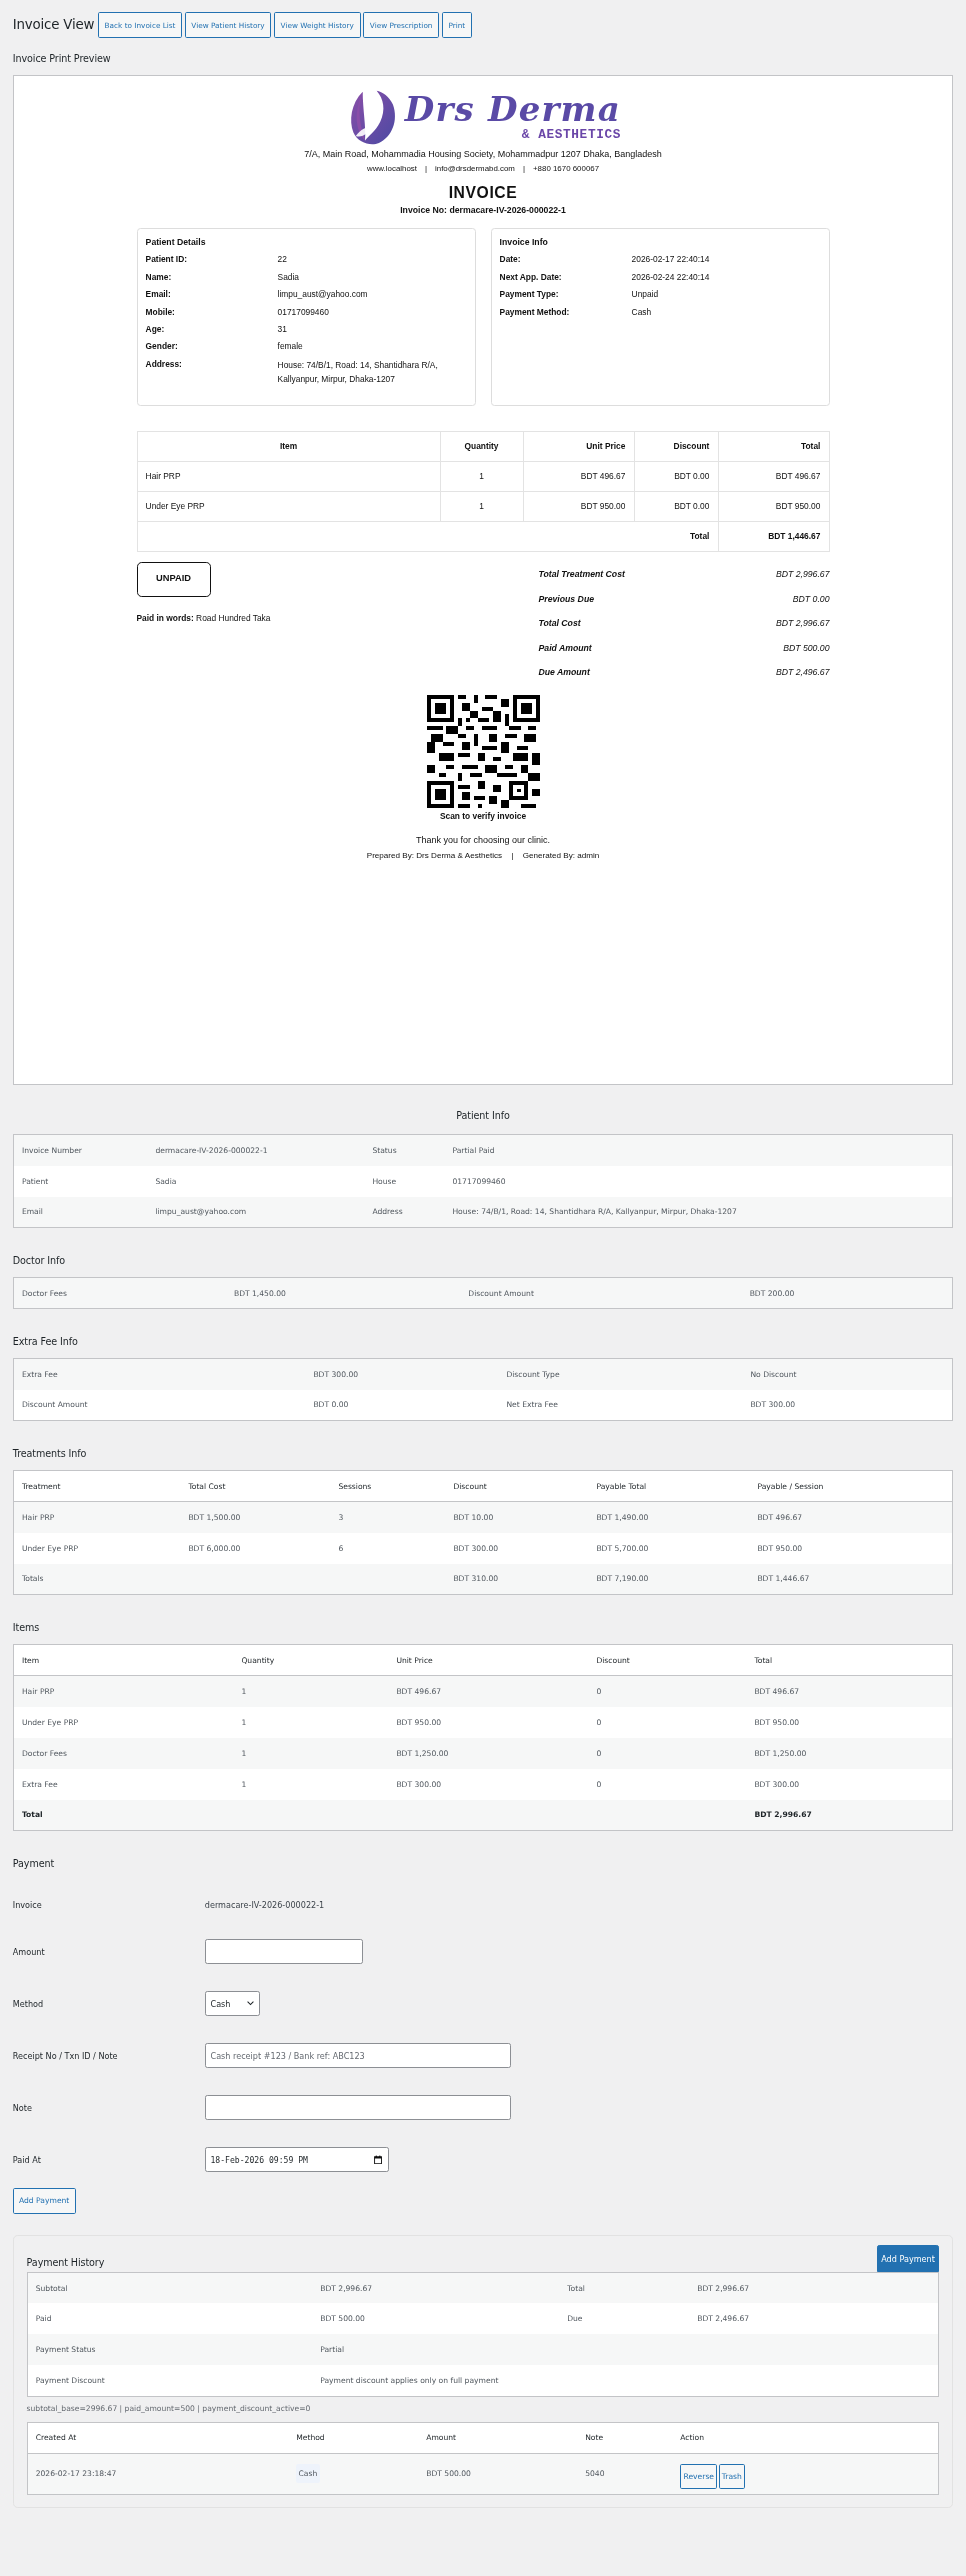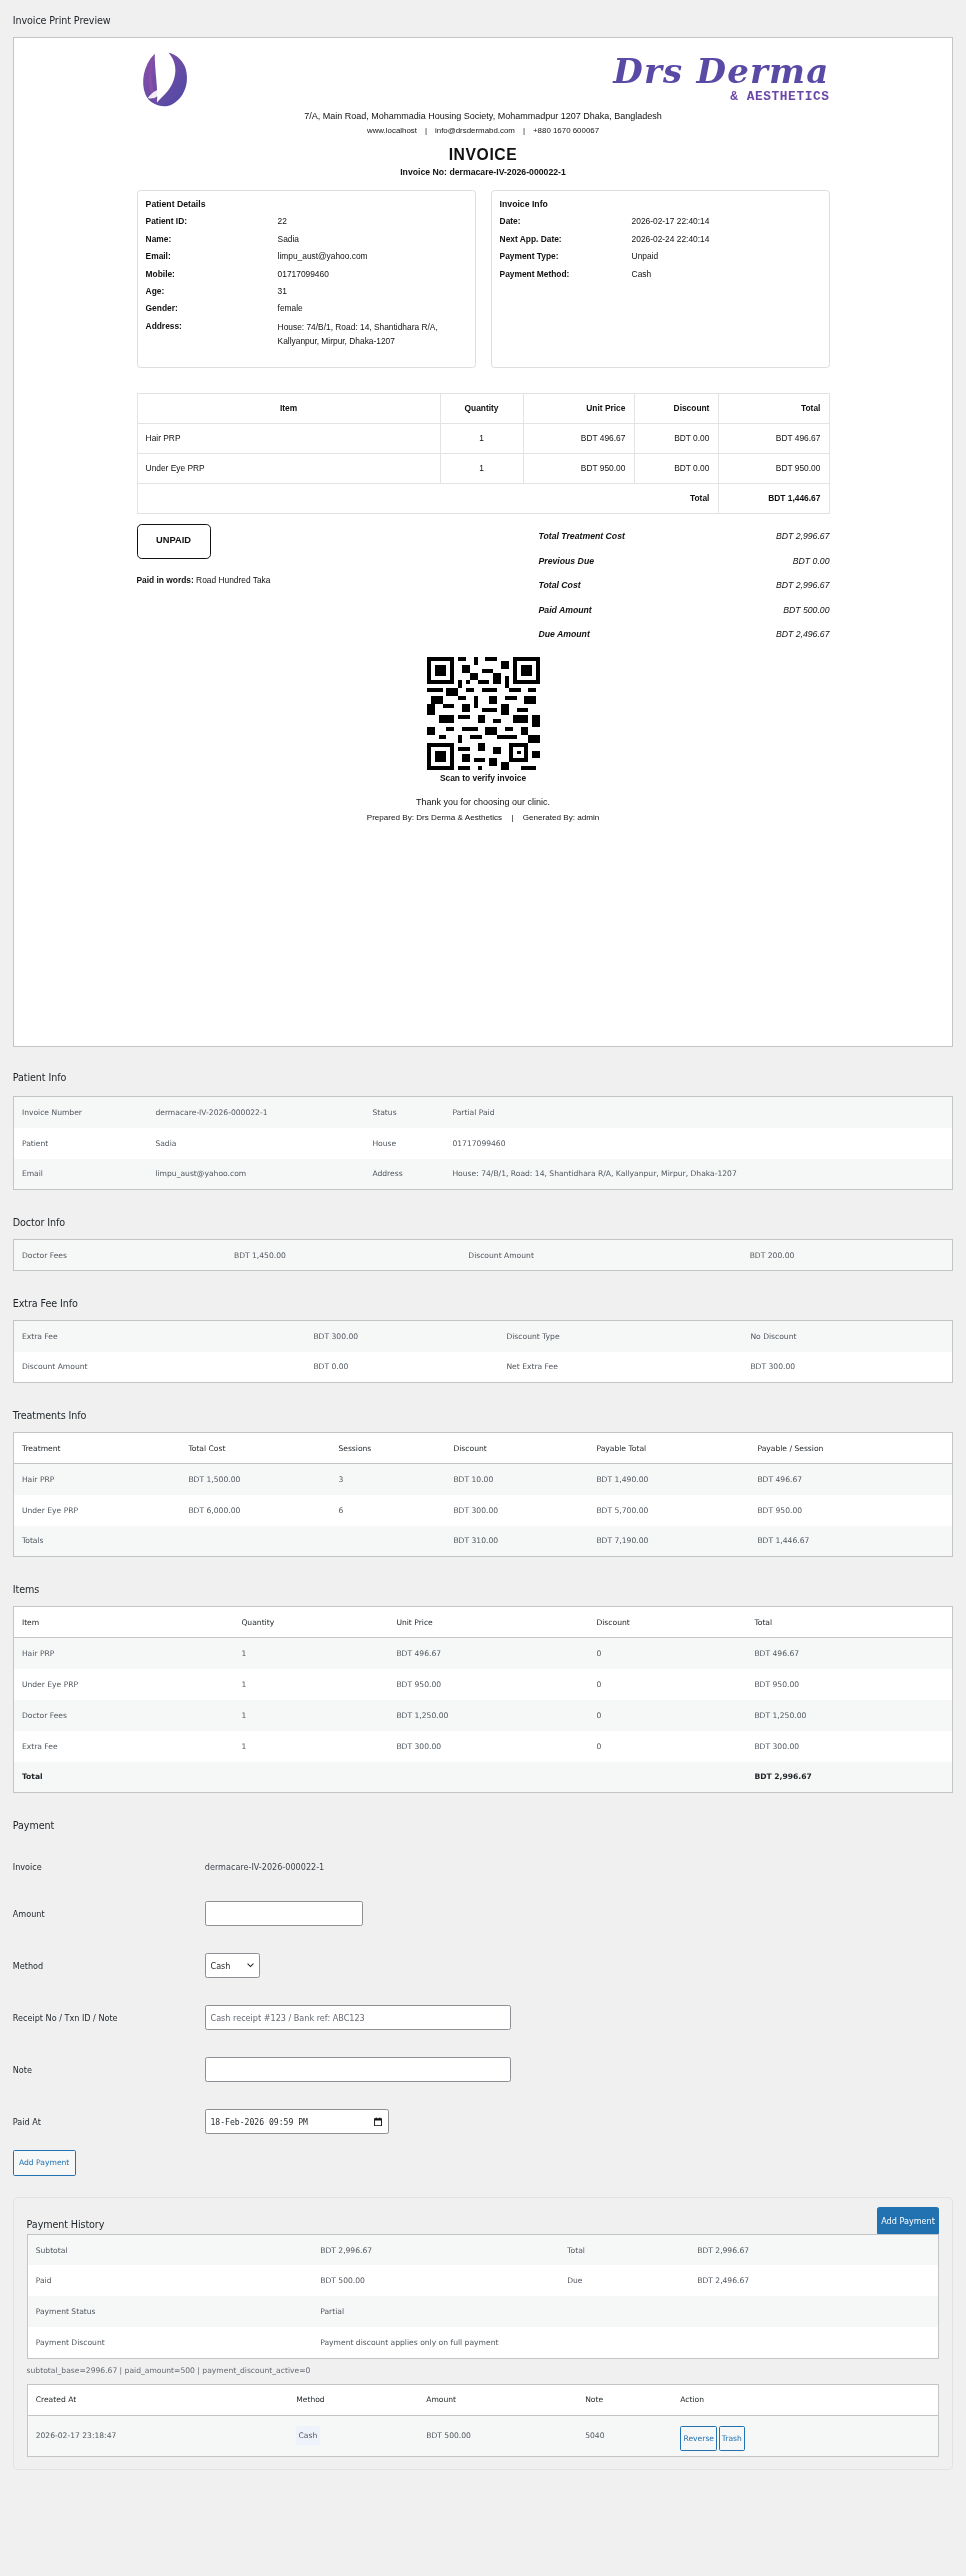--- a/index.html
+++ b/index.html
@@ -28,21 +28,21 @@
   .section-title { font-size: 9.6px; font-weight: 400; margin: 0; letter-spacing: -0.1px; }
 
   
   .preview-title { padding-top: 15px; height: 37px; }
   .preview {
     background: #fff; border: 0.6px solid #c3c4c7; margin-top: 0;
     height: 1010px; position: relative;
     font-family: "Liberation Sans", sans-serif; color: #111;
   }
   .inv-inner { width: 693px; margin: 0 auto; padding-top: 8.1px; }
-  .logo-row { display: flex; justify-content: space-between; align-items: center; height: 64px; }
+  .logo-row { display: flex; justify-content: center; align-items: center; height: 64px; }
   .logo-text { display: flex; flex-direction: column; align-items: flex-end; margin-left: 5.8px; }
   .logo-script {
     font-family: "DejaVu Serif", serif; font-style: italic; font-weight: 700;
     font-size: 34px; line-height: 36px; color: #5a4aa6; letter-spacing: 1.2px;
   }
   .logo-sub { font-family: Liberation Mono, monospace; font-weight: 700; font-size: 12.8px; color: #6a46a8; letter-spacing: 0.6px; line-height: 15px; }
   .addr { text-align: center; font-size: 9px; margin-top: 1.2px; }
   .contact { text-align: center; font-size: 7.9px; margin-top: 5.2px; }
   .contact .sep { margin: 0 5.8px; }
   .inv-heading { text-align: center; font-weight: 700; font-size: 15.7px; margin-top: 10.5px; letter-spacing: 0.6px; }
@@ -83,21 +83,21 @@
 
   .qr-block { text-align: center; margin-top: 10.5px; }
   .qr { width: 113px; height: 113px; display: inline-block; }
   .qr-caption { font-weight: 700; font-size: 8.4px; margin-top: 1.2px; }
   .thanks { font-size: 9px; margin-top: 14px; text-align: center; }
   .prepared { font-size: 8.1px; margin-top: 5.8px; text-align: center; }
   .prepared .sep { margin: 0 7px; }
 
   
   .sec-head { padding-top: 16.3px; height: 49px; display: flex; align-items: center; }
-  .sec-head.first { padding-top: 11.6px; height: 49px; }
+  .sec-head.first { padding-top: 11.6px; height: 49px; justify-content: center; }
   table.wf { width: 100%; border-collapse: collapse; border: 0.6px solid #c3c4c7; background: #fff; font-size: 7.6px; color: #50575e; }
   table.wf td, table.wf th { padding: 0 8.1px; height: 31px; text-align: left; font-weight: 400; }
   table.wf thead th { color: #1d2327; height: 31px; border-bottom: 0.6px solid #c3c4c7; background: #fff; }
   table.wf tbody tr:nth-child(odd) { background: #f6f7f7; }
   table.wf tbody tr:nth-child(even) { background: #fff; }
   table.wf.no-head tbody tr:nth-child(odd) { background: #f6f7f7; }
   .strong { font-weight: 700 !important; color: #1d2327; }
 
   
   .pay-form { margin-top: 4.7px; }
@@ -129,20 +129,28 @@
   .ph-add { height: 27px; line-height: 27px; border-radius: 2.3px 2.3px 0 0; font-size: 8.1px; padding: 0 3.5px; margin-right: 0; }
   .ph-note { font-size: 7.6px; color: #646970; margin: 7px 0 8.7px 0; }
   .pill { background: #eef3fb; padding: 4.7px 2.3px; border-radius: 2.3px; color: #50575e; }
   .sbtn { height: 25.6px; line-height: 24.4px; font-size: 7.6px; padding: 0 2.3px; margin-right: 1.2px; margin-top: 5.8px; }
 </style>
 </head>
 <body>
 
 <div class="wrap">
 
+  <div class="page-head">
+    <h1 class="page-title">Invoice View</h1>
+    <span class="btn head-btn">Back to Invoice List</span>
+    <span class="btn head-btn">View Patient History</span>
+    <span class="btn head-btn">View Weight History</span>
+    <span class="btn head-btn">View Prescription</span>
+    <span class="btn head-btn">Print</span>
+  </div>
 
   <div class="preview-title">
     <h2 class="section-title">Invoice Print Preview</h2>
   </div>
 
   <div class="preview">
     <div class="inv-inner">
       <div class="logo-row">
         <svg width="54" height="61" viewBox="0 0 92 105">
           <defs>

